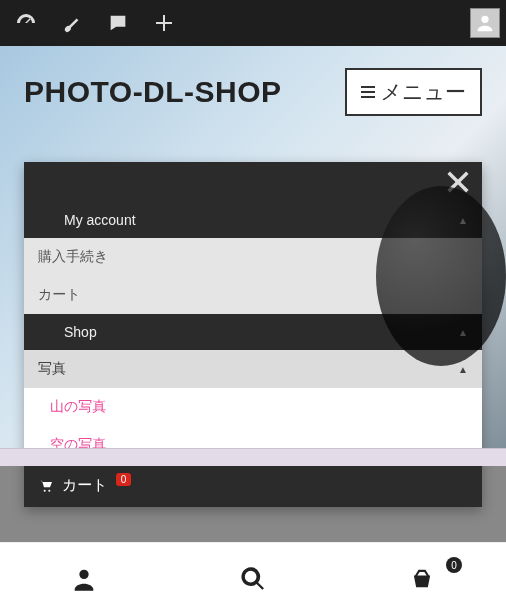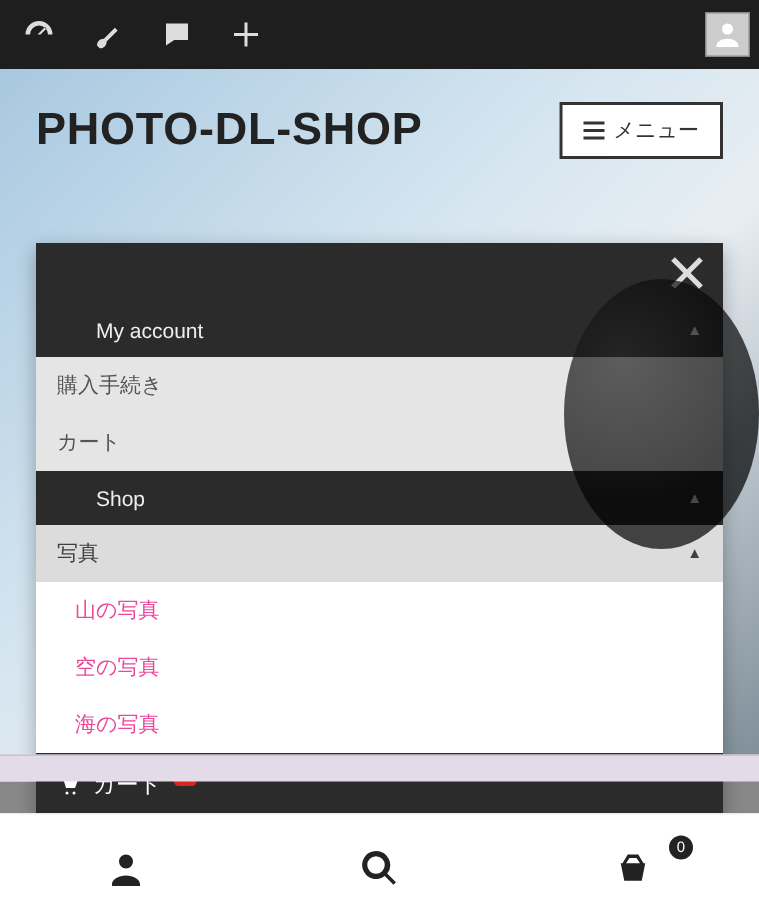--- a/index.html
+++ b/index.html
@@ -6,26 +6,26 @@
 body { width:506px; height:614px; background:#888; overflow:hidden; position:relative; }
 
 
 .adminbar { height:46px; background:#1e1e1e; display:flex; align-items:center; padding:0 6px; gap:6px; }
 .adminbar .admin-btn { width:40px; height:40px; display:flex; align-items:center; justify-content:center; color:#ddd; }
 .adminbar .spacer { flex:1; }
 .avatar { width:30px; height:30px; background:#ccc; border:1px solid #888; display:flex; align-items:center; justify-content:center; }
 .avatar svg { width:22px; height:22px; fill:#fff; }
 
 
-.hero { position:relative; height:475px; background:linear-gradient(135deg,#a8c8e0 0%,#d5e5f0 40%,#e8eef3 60%,#7a8a95 100%); }
+.hero { position:relative; height:420px; background:linear-gradient(135deg,#a8c8e0 0%,#d5e5f0 40%,#e8eef3 60%,#7a8a95 100%); }
 .hero::after{content:"";position:absolute;right:0;top:140px;width:130px;height:180px;background:radial-gradient(circle at 30% 30%,#222 0%,#000 60%);border-radius:50%;opacity:.7;}
 
 .header-row { display:flex; align-items:center; justify-content:space-between; padding:22px 24px 10px; }
 .site-title { font-size:30px; font-weight:800; color:#222; letter-spacing:.5px; }
-.menu-btn { background:#fff; border:2px solid #333; padding:8px 14px; display:flex; align-items:center; gap:6px; font-size:14px; font-weight:500; color:#333; }
+.menu-btn { background:#fff; border:2px solid #333; padding:8px 14px; display:flex; align-items:center; gap:6px; font-size:21px; font-weight:500; color:#333; }
 .menu-btn .bars{display:inline-flex;flex-direction:column;gap:3px;}
 .menu-btn .bars span{display:block;width:14px;height:2px;background:#333;}
 
 
 .nav { position:absolute; left:24px; right:24px; top:116px; background:#2b2b2b; color:#eee; box-shadow:0 4px 12px rgba(0,0,0,.3); }
 .nav-close { display:flex; justify-content:flex-end; padding:6px 10px; }
 .nav-close svg { width:28px; height:28px; stroke:#ddd; stroke-width:3; }
 .nav-item { display:flex; align-items:center; justify-content:space-between; padding:10px 14px; font-size:14px; cursor:pointer; }
 .nav-item.dark { background:#2b2b2b; color:#eee;padding-left:40px; }
 .nav-item.light { background:#e5e5e5; color:#555; }
@@ -117,23 +117,20 @@
     <div class="nav-item med">
       <span>写真</span>
       <span class="caret">▲</span>
     </div>
     <div class="nav-item sub">
       <span>山の写真</span>
     </div>
     <div class="nav-item sub">
       <span>空の写真</span>
     </div>
-    <div class="nav-item sub">
-      <span>海の写真</span>
-    </div>
     <div class="cart-row">
       <svg viewBox="0 0 24 24" width="16" height="16" fill="#fff">
             <path d="M4 4h2l3 10h9l3-8H7"></path>
             <circle cx="10" cy="19" r="1.5"></circle>
             <circle cx="17" cy="19" r="1.5"></circle>
           </svg>
       <span>カート</span>
       <span class="badge">0</span>
     </div>
   </div>

